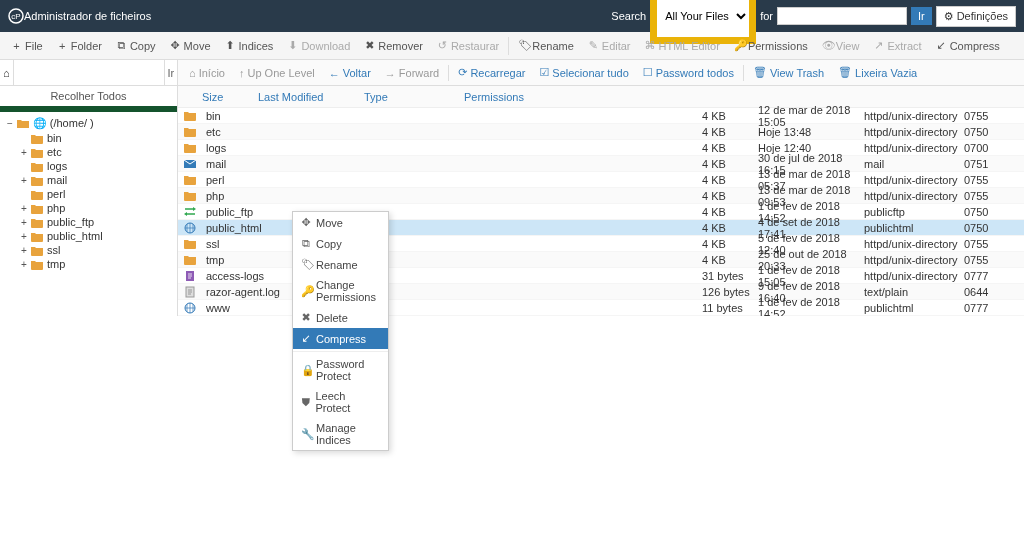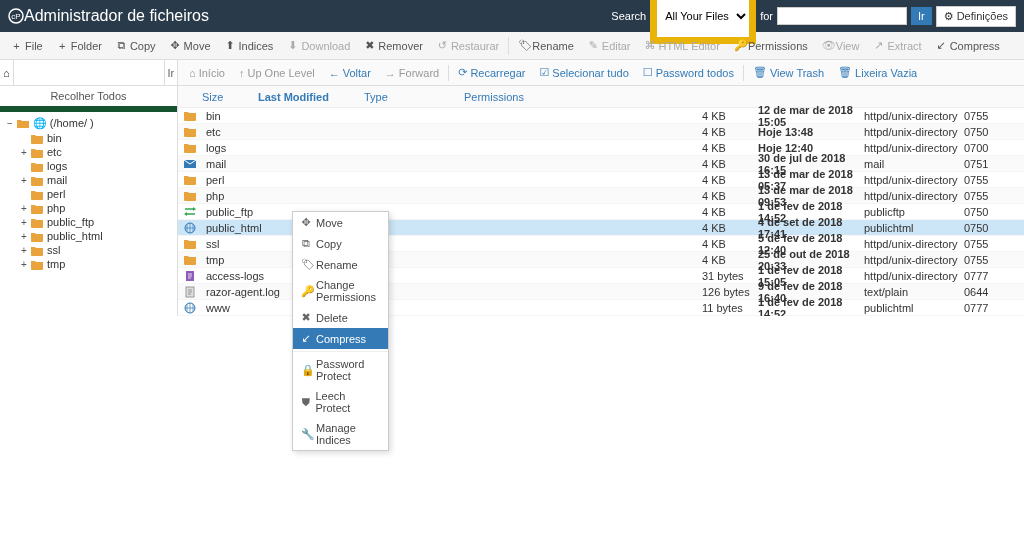--- a/index.html
+++ b/index.html
@@ -1,19 +1,19 @@
 <!DOCTYPE html>
 <html><head>
 <meta charset="utf-8">
 <style>
 * { box-sizing: border-box; margin: 0; padding: 0; }
 body { font-family: -apple-system, BlinkMacSystemFont, "Segoe UI", Arial, sans-serif; font-size: 11px; color: #333; background: #fff; width: 1024px; }
 .header { background: #293a4a; color: #fff; height: 32px; display: flex; align-items: center; padding: 0 8px; }
 .header-left { display: flex; align-items: center; }
-.header-title { font-size: 16px; font-weight: 400; }
+.header-title { font-size: 11px; font-weight: 400; }
 .header-right { margin-left: auto; display: flex; align-items: center; gap: 4px; font-size: 11px; }
 .header-right select { font-size: 11px; padding: 14px 4px; background: #fff; border: 7px solid #eab308; }
 .header-right input[type=text] { font-size: 11px; padding: 2px 4px; width: 130px; border: 1px solid #ccc; }
 .btn-ir { background: #337ab7; color: #fff; border: none; padding: 3px 7px; font-size: 11px; cursor: pointer; }
 .btn-settings { background: #fff; color: #333; border: 1px solid #ccc; padding: 3px 7px; font-size: 11px; cursor: pointer; display: flex; align-items: center; gap: 3px; }
 .toolbar { background: #f5f5f5; border-bottom: 1px solid #ddd; height: 28px; display: flex; align-items: center; padding: 0 4px; gap: 0; }
 .tb-item { display: flex; align-items: center; gap: 3px; padding: 4px 7px; font-size: 11px; color: #555; cursor: pointer; white-space: nowrap; }
 .tb-item.disabled { color: #aaa; }
 .tb-item .ico { width: 11px; text-align: center; }
 .tb-sep { width: 1px; height: 18px; background: #ddd; margin: 0 2px; }
@@ -31,21 +31,21 @@
 .tree-label { font-size: 11px; }
 .content { flex: 1; }
 .navbar { height: 26px; border-bottom: 1px solid #ddd; display: flex; align-items: center; padding: 0 4px; background: #fafafa; }
 .nav-item { display: flex; align-items: center; gap: 3px; padding: 2px 7px; font-size: 11px; color: #337ab7; cursor: pointer; }
 .nav-item.muted { color: #999; }
 .nav-sep { width: 1px; height: 16px; background: #ddd; margin: 0 2px; }
 .table-head { display: flex; background: #fafafa; border-bottom: 1px solid #eee; height: 22px; align-items: center; font-size: 11px; color: #337ab7; }
 .col-icon { width: 24px; }
 .col-name { flex: 1; padding-left: 4px; }
 .col-size { width: 56px; }
-.col-mod { width: 106px; font-weight: bold; }
+.col-mod { width: 106px; }
 .col-type { width: 100px; }
 .col-perm { width: 60px; text-align: left; }
 .row { display: flex; height: 16px; align-items: center; font-size: 11px; border-bottom: 1px solid #f5f5f5; }
 .row:nth-child(even) { background: #fafafa; }
 .row.sel { background: #cde6f7 !important; }
 .row .col-icon { display: flex; align-items: center; justify-content: center; }
 .row .col-name { color: #333; }
 .context-menu { position: absolute; left: 292px; top: 211px; width: 97px; background: #fff; border: 1px solid #ccc; box-shadow: 2px 2px 6px rgba(0,0,0,0.15); font-size: 11px; z-index: 100; }
 .ctx-item { display: flex; align-items: center; gap: 5px; padding: 4px 8px; cursor: pointer; color: #444; }
 .ctx-item.hover { background: #337ab7; color: #fff; }

